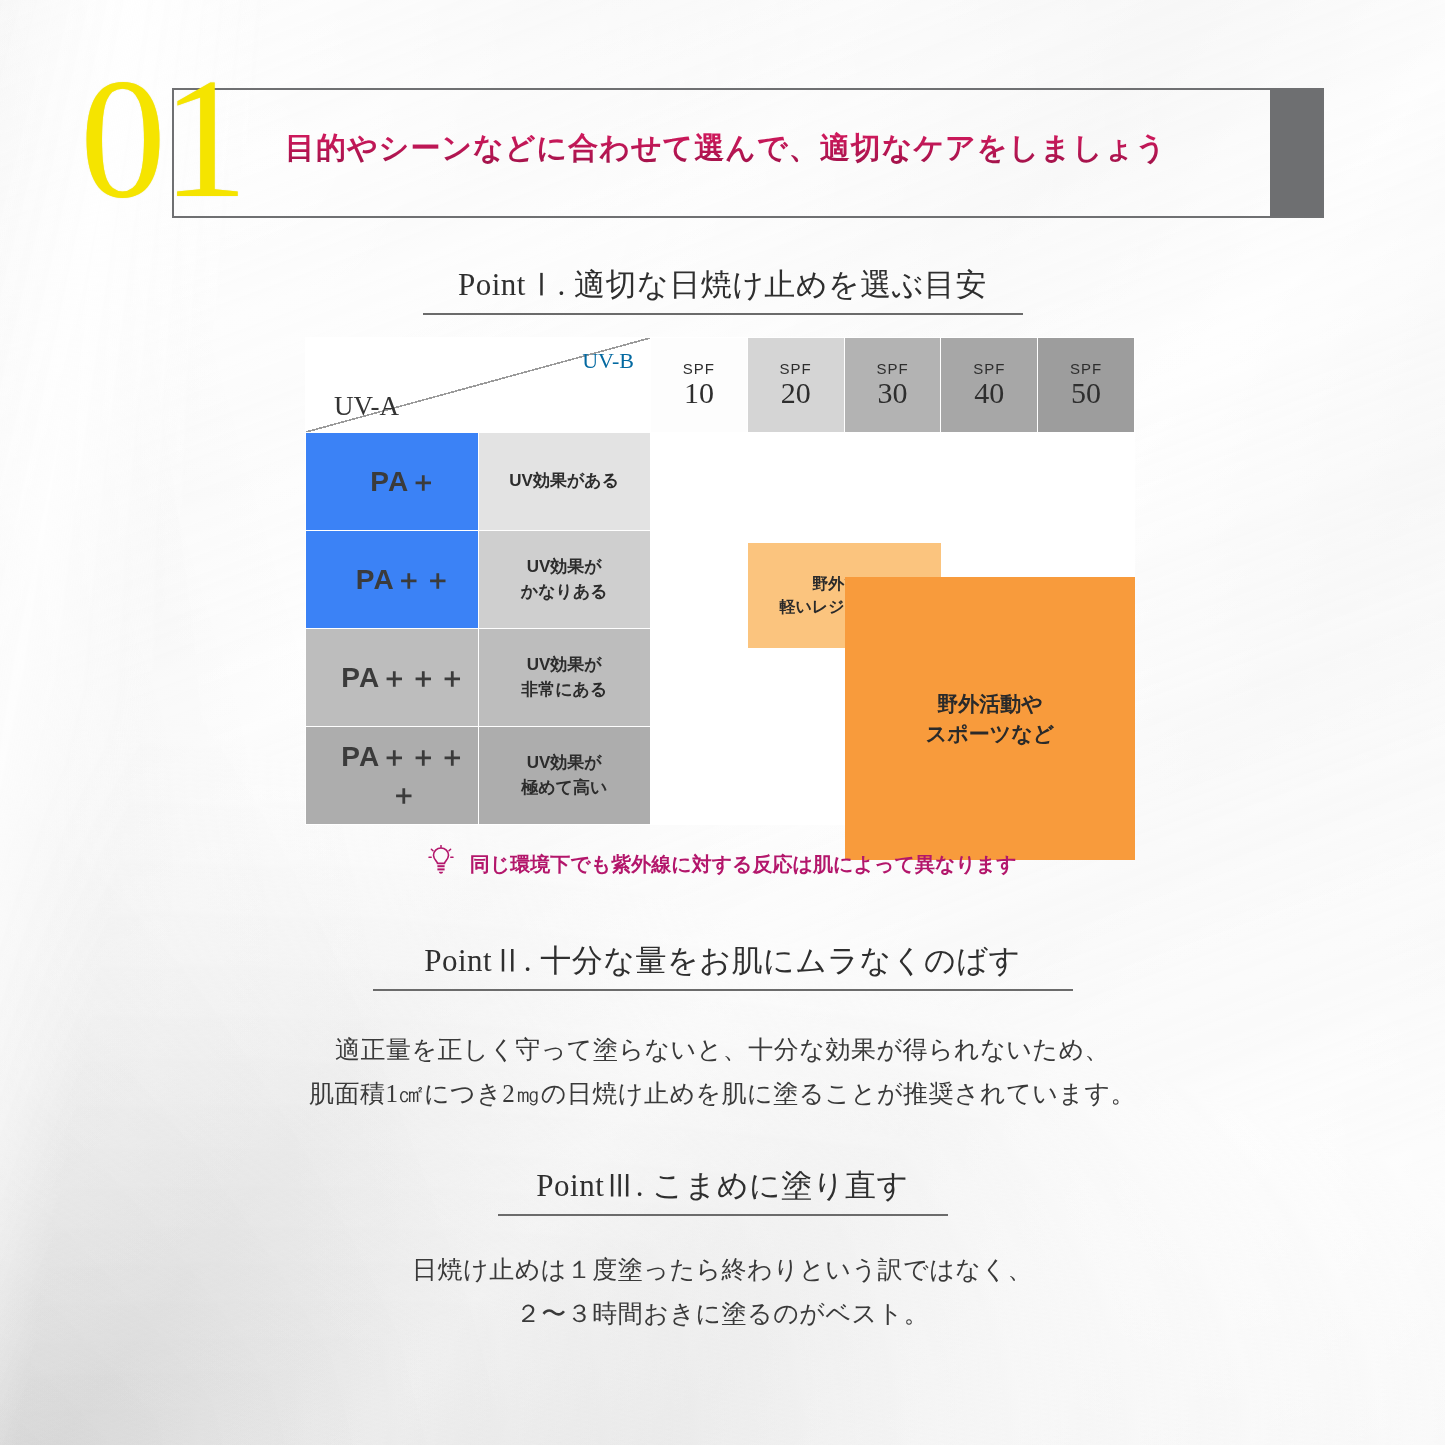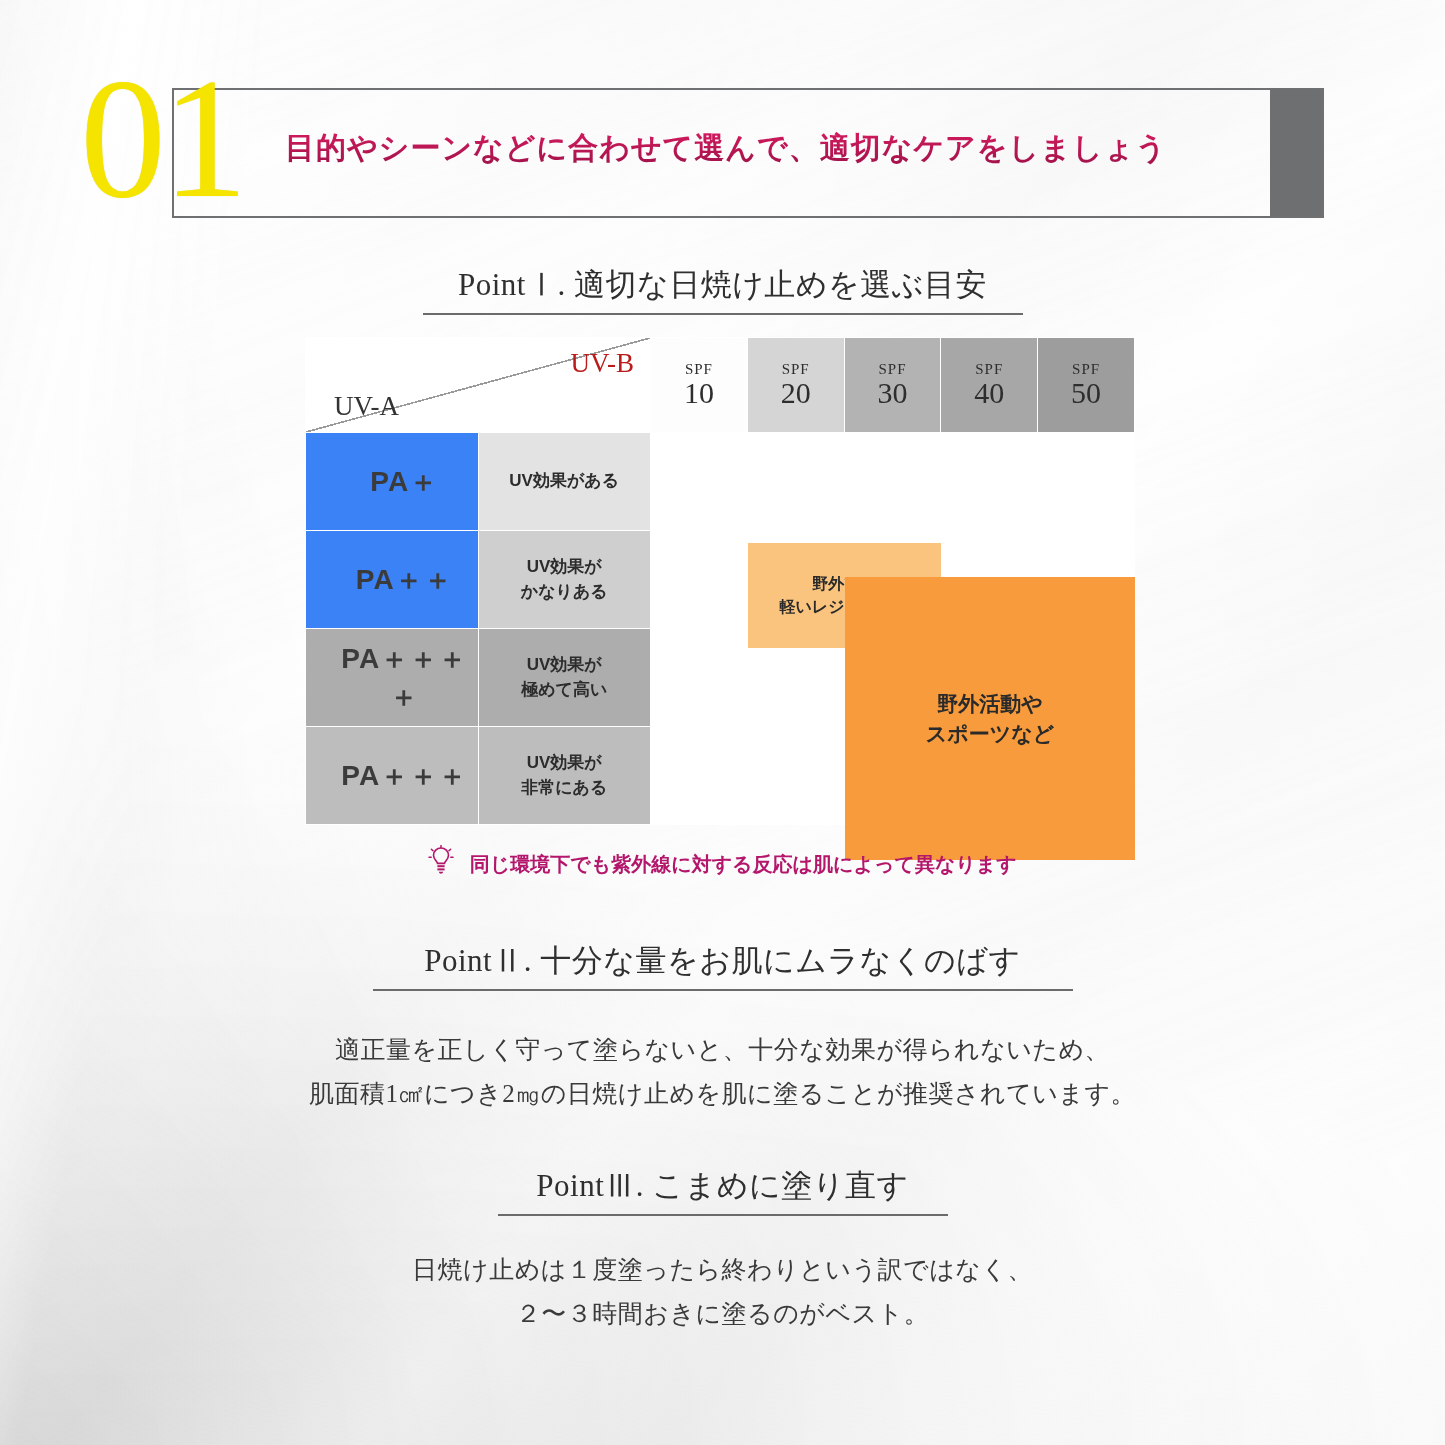--- a/index.html
+++ b/index.html
@@ -73,30 +73,30 @@
   }
   .corner{
     width:345px;height:95px;background:#ffffff;position:relative;padding:0;
   }
   .corner .diag{
     position:absolute;left:0;top:0;width:100%;height:100%;
     background:linear-gradient(to bottom right, transparent calc(50% - 0.8px), #9a9a9a calc(50% - 0.8px), #9a9a9a calc(50% + 0.8px), transparent calc(50% + 0.8px));
   }
   .corner .uvb{
     position:absolute;right:16px;top:10px;
-    font-family:"Liberation Serif",serif;font-size:27px;color:#b91c1c;
+    font-family:"Liberation Serif",serif;font-size:22px;color:#0369a1;
   }
   .corner .uva{
     position:absolute;left:28px;bottom:10px;
     font-family:"Liberation Serif",serif;font-size:27px;color:#333;
   }
   .spf{
     height:95px;color:#2e2e2e;line-height:1.1;padding:6px 0;
   }
-  .spf .lbl{font-size:15px;font-family:Liberation Serif, serif;letter-spacing:1px;display:block;}
+  .spf .lbl{font-size:15px;font-family:Liberation Sans, sans-serif;letter-spacing:1px;display:block;}
   .spf .num{font-size:30px;font-family:"Liberation Serif",serif;display:block;margin-top:-2px;}
   .spf.s10{background:#fdfdfd;}
   .spf.s20{background:#d5d5d5;}
   .spf.s30{background:#b3b3b3;}
   .spf.s40{background:#a7a7a7;}
   .spf.s50{background:#9d9d9d;}
 
   .pa{
     width:190px;height:98px;color:#3b3b3b;
     font-family:"Liberation Serif",serif;font-size:28px;font-weight:bold;
@@ -221,37 +221,37 @@
           <div>かなりある</div>
         </td>
         <td class="cell"></td>
         <td class="cell"></td>
         <td class="cell"></td>
         <td class="cell"></td>
         <td class="cell"></td>
       </tr>
 
       <tr>
+        <td class="pa r3">PA＋＋＋</td>
+        <td class="eff r3">
+          <div>UV効果が</div>
+          <div>非常にある</div>
+        </td>
+        <td class="cell"></td>
+        <td class="cell"></td>
+        <td class="cell"></td>
+        <td class="cell"></td>
+        <td class="cell"></td>
+      </tr>
+
+      <tr>
         <td class="pa r4">PA＋＋＋＋</td>
         <td class="eff r4">
           <div>UV効果が</div>
           <div>極めて高い</div>
-        </td>
-        <td class="cell"></td>
-        <td class="cell"></td>
-        <td class="cell"></td>
-        <td class="cell"></td>
-        <td class="cell"></td>
-      </tr>
-
-      <tr>
-        <td class="pa r3">PA＋＋＋</td>
-        <td class="eff r3">
-          <div>UV効果が</div>
-          <div>非常にある</div>
         </td>
         <td class="cell"></td>
         <td class="cell"></td>
         <td class="cell"></td>
         <td class="cell"></td>
         <td class="cell"></td>
       </tr>
     </tbody>
       </table>
 

